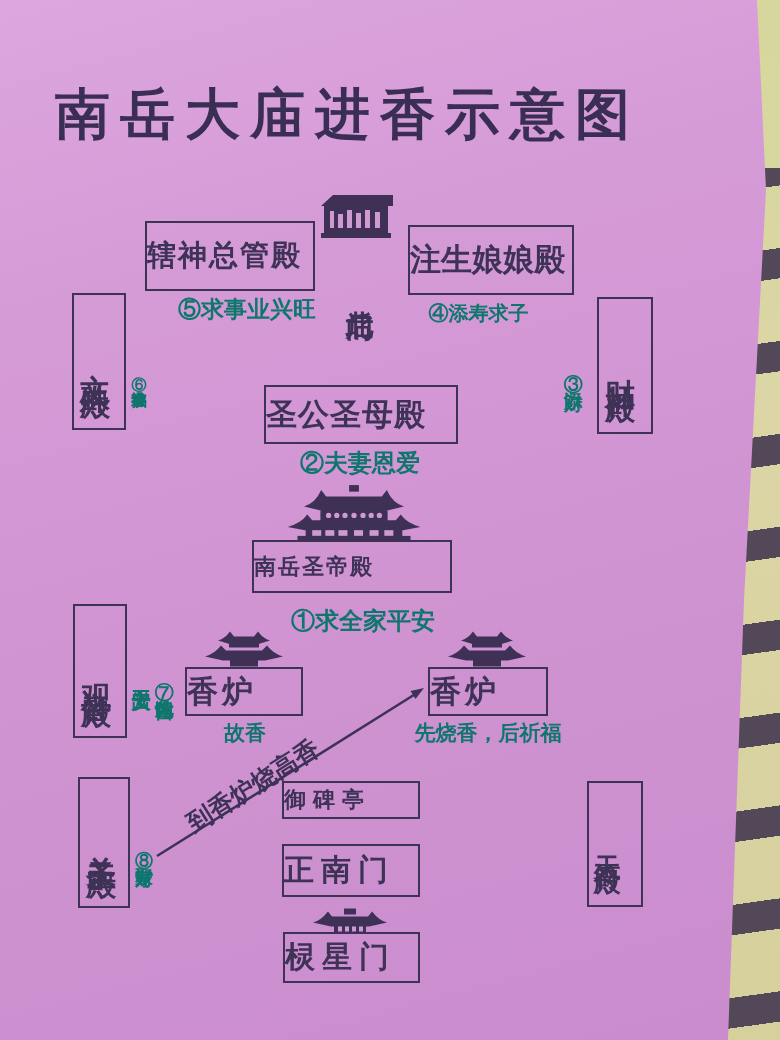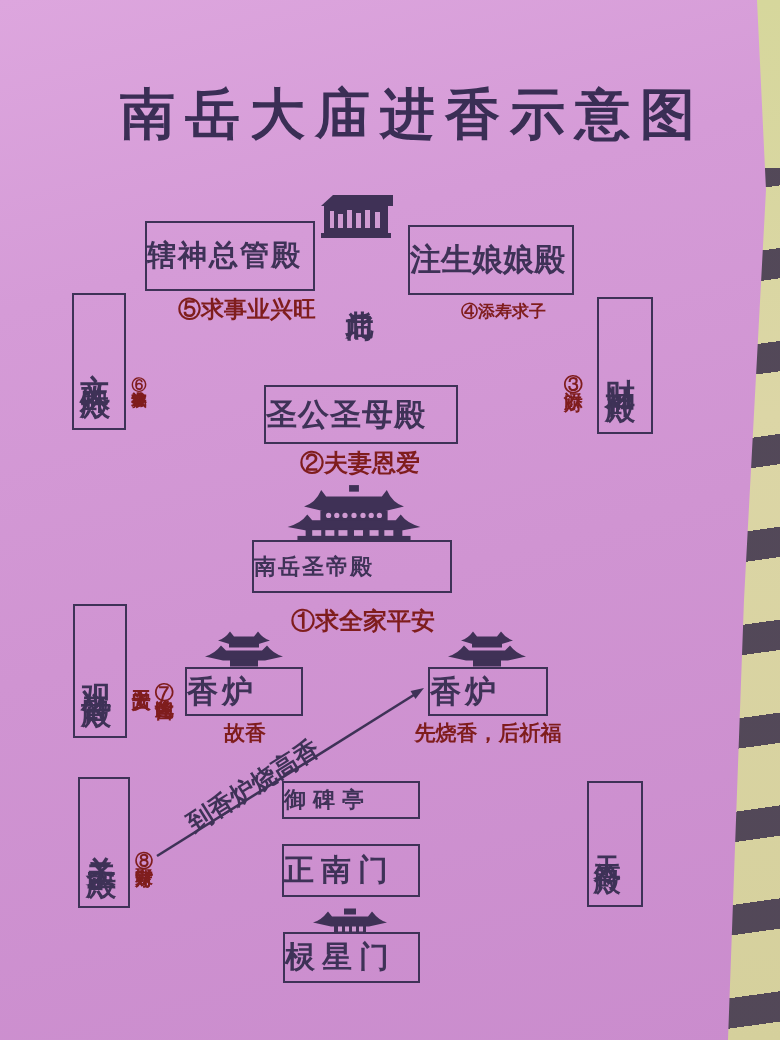--- a/index.html
+++ b/index.html
@@ -11,33 +11,33 @@
   .backdrop{position:absolute;inset:0;background:linear-gradient(180deg,#d6d79c 0%,#dcd6a6 40%,#d5d09c 100%);}
   .stripes{position:absolute;left:688px;right:0;top:168px;bottom:0;
     background:repeating-linear-gradient(172deg,#473c52 0 30px,rgba(0,0,0,0) 30px 92px);
     opacity:.92;}
   .paper{
     position:absolute;inset:0;
     background:linear-gradient(165deg,#dda6de 0%,#d59bd7 25%,#d094d2 55%,#ca8ccd 100%);
     clip-path:polygon(0 0,757px 0,766px 190px,744px 600px,728px 1040px,0 1040px);
   }
   .title{
-    position:absolute;left:55px;top:78px;width:650px;text-align:right;
+    position:absolute;left:55px;top:78px;width:650px;text-align:left;
     font-family:"DejaVu Serif",serif;font-weight:bold;
     font-size:55px;letter-spacing:10px;color:#3a2e55;white-space:nowrap;
   }
   .hall{
     position:absolute;border:2px solid #3e3257;color:#3e3257;
     display:flex;align-items:center;justify-content:flex-start;
     font-weight:bold;background:transparent;box-sizing:border-box;
   }
   .hall span{display:block;}
   .v span{writing-mode:vertical-rl;text-orientation:upright;}
   .note{
-    position:absolute;color:#7f1d1d;font-weight:bold;text-align:center;
+    position:absolute;color:#0f766e;font-weight:bold;text-align:center;
     white-space:pre-line;line-height:1.12;
   }
   .note.v{writing-mode:vertical-rl;text-orientation:upright;line-height:1.22;}
   .icon{position:absolute;}
   .icon svg{display:block;width:100%;height:100%;}
   .arrow-label{
     position:absolute;left:148px;top:769px;width:210px;text-align:center;
     font-weight:bold;font-size:25px;color:#3e3257;
     transform:rotate(-32deg);white-space:nowrap;
   }
@@ -71,21 +71,21 @@
 <div class="hall" style="left:145px;top:221px;width:170px;height:70px;font-size:29px;letter-spacing:2px">
   <span>辖神总管殿</span>
 </div>
 <div class="hall v" style="left:340px;top:240px;width:36px;height:96px;font-size:28px;border:none">
   <span>北后门</span>
 </div>
 <div class="hall" style="left:408px;top:225px;width:166px;height:70px;font-size:31px">
   <span>注生娘娘殿</span>
 </div>
 <div class="note" style="left:158px;top:297px;width:178px;font-size:23px">⑤求事业兴旺</div>
-<div class="note" style="left:431px;top:302px;width:145px;font-size:17px">④添寿求子</div>
+<div class="note" style="left:406px;top:302px;width:145px;font-size:20px">④添寿求子</div>
 
 <div class="hall v" style="left:72px;top:293px;width:54px;height:137px;font-size:30px;letter-spacing:8px">
   <span>文殊殿</span>
 </div>
 <div class="note v" style="left:129px;top:306px;height:132px;font-size:15px;line-height:1.4">⑥许小孩学业有成</div>
 
 <div class="hall v" style="left:597px;top:297px;width:56px;height:137px;font-size:30px;letter-spacing:8px">
   <span>财神殿</span>
 </div>
 <div class="note v" style="left:562px;top:334px;height:66px;font-size:19px">③添财</div>

